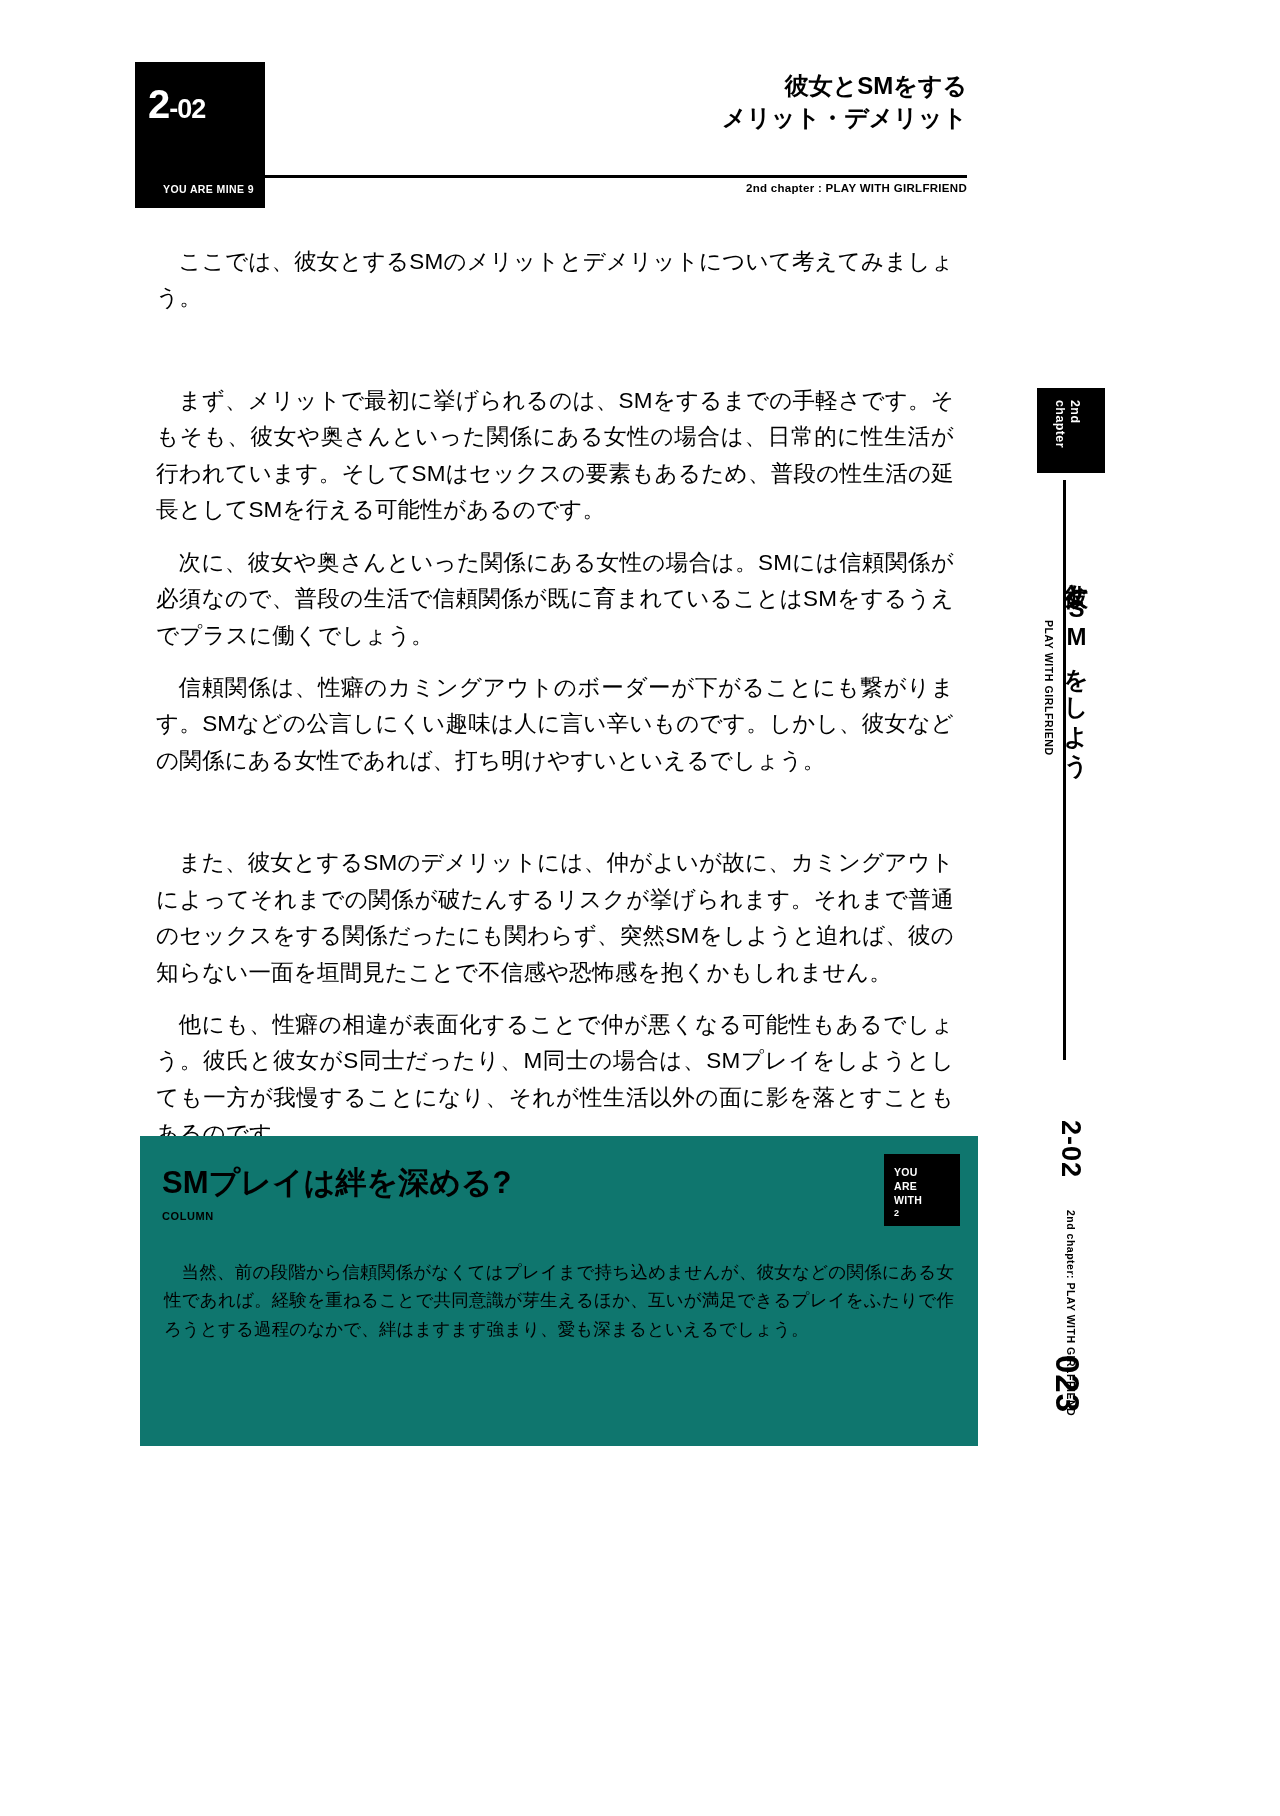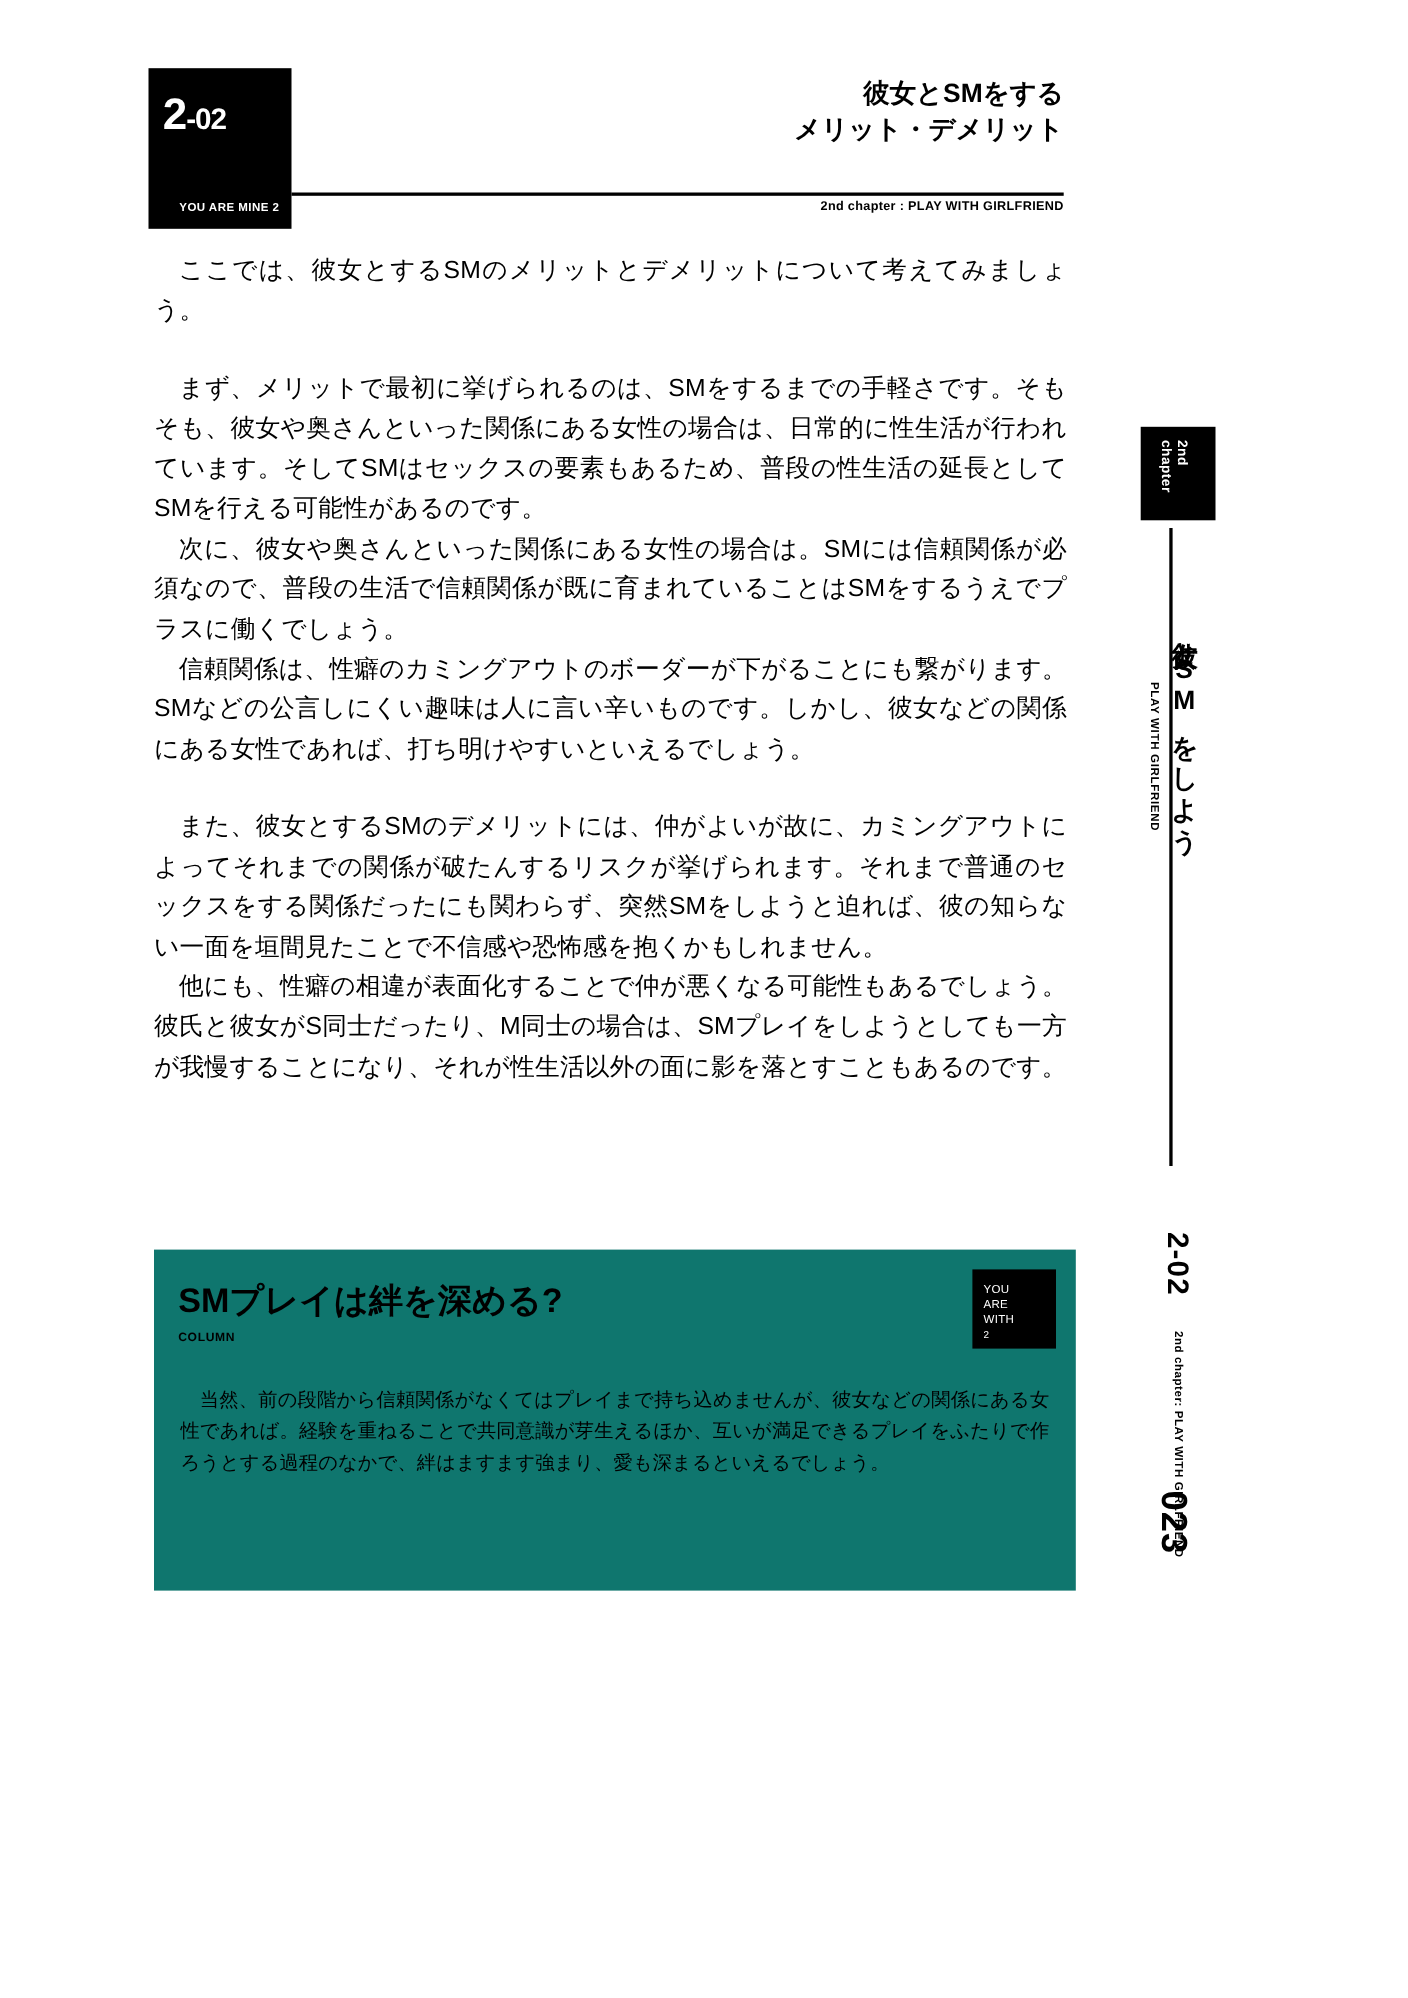--- a/index.html
+++ b/index.html
@@ -88,21 +88,21 @@
   }
 
   
   .body-col {
     position: absolute;
     left: 140px;
     top: 228px;
     width: 830px;
   }
   p.lead, p.para {
-    margin: 0;
+    margin: 16px;
     font-size: 22.5px;
     line-height: 1.62;
     letter-spacing: 0.2px;
     text-align: justify;
     text-justify: inter-character;
   }
   p.lead { text-indent: 1em; }
   p.para { text-indent: 1em; }
   .gap-lg { height: 34px; }
 
@@ -137,21 +137,21 @@
     top: 18px;
     width: 76px;
     height: 72px;
     background: #000000;
     color: #ffffff;
   }
   .column-badge span {
     position: absolute;
     left: 10px;
     font-size: 10.5px;
-    font-weight: 400;
+    font-weight: 700;
     line-height: 1.25;
     letter-spacing: 0.3px;
   }
   .column-badge .l1 { top: 12px; }
   .column-badge .l2 { top: 26px; }
   .column-badge .l3 { top: 40px; }
   .column-badge .l4 { top: 54px; font-size: 9px; }
   .column-body {
     position: absolute;
     left: 24px;
@@ -255,21 +255,21 @@
   }
 </style>
 </head>
 <body>
 
 <div class="page">
 
   <div class="header">
     <div class="chapter-box">
       <div class="chapter-num"><span>2</span><span class="sub">-02</span></div>
-      <div class="brand-small">YOU ARE MINE 2</div>
+      <div class="brand-small">YOU ARE MINE 9</div>
     </div>
     <div class="title-wrap">
       <div class="title-line">彼女とSMをする</div>
       <div class="title-line">メリット・デメリット</div>
     </div>
     <div class="header-rule"></div>
     <div class="header-meta">2nd chapter : PLAY WITH GIRLFRIEND</div>
   </div>
 
   <div class="body-col">

